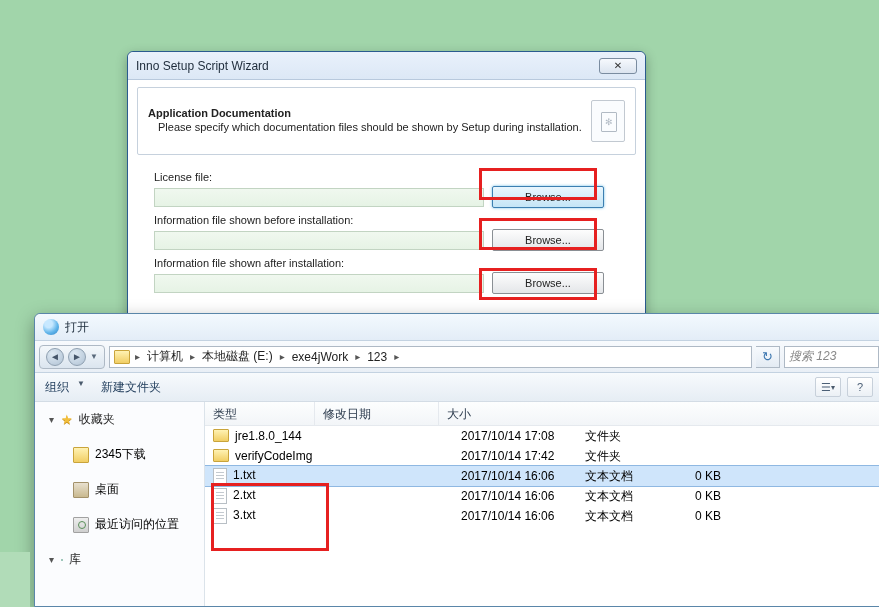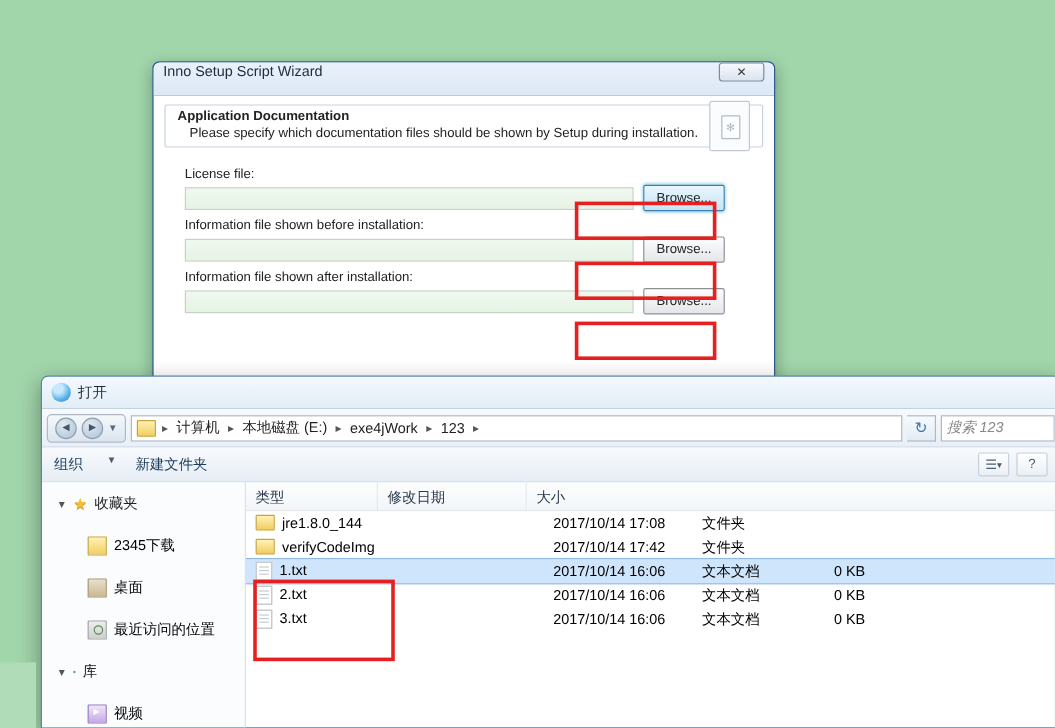--- a/index.html
+++ b/index.html
@@ -7,30 +7,30 @@
 
   
   .wizard {
     position: absolute; left: 127px; top: 51px; width: 519px; height: 269px;
     background: #fff; border: 1px solid #2a5b8f; border-radius: 6px;
     box-shadow: 0 4px 12px rgba(0,0,0,.3);
   }
   .wizard-titlebar {
     height: 28px; background: linear-gradient(#e9f1fb, #dce8f6);
     border-bottom: 1px solid #b8c9dd; border-radius: 6px 6px 0 0;
-    display: flex; padding: 0 8px;
+    display: flex; align-items: center; padding: 0 8px;
   }
   .wizard-title { font-size: 12px; color: #1d2b3a; flex: 1; }
   .wizard-close {
     width: 38px; height: 16px; border: 1px solid #7a8ca0; border-radius: 3px;
     background: linear-gradient(#f6f9fd,#dbe4ef); font-size: 10px; color: #333;
     display: flex; align-items: center; justify-content: center;
   }
   .wizard-header {
-    margin: 7px 9px 0 9px; border: 1px solid #c6d1dd; height: 36px;
+    margin: 7px 9px 0 9px; border: 1px solid #c6d1dd; height: 68px;
     background: #fff; display: flex; align-items: center; padding: 4px 10px;
     border-radius: 2px;
   }
   .wizard-header-text { flex: 1; }
   .wh-title { font-size: 11px; font-weight: bold; color: #222; margin-bottom: 2px; }
   .wh-desc { font-size: 11px; color: #222; padding-left: 10px; line-height: 1.25; }
   .wh-icon {
     width: 34px; height: 42px; border: 1px solid #c2c9d1; border-radius: 2px;
     position: relative; background: #fafcfe;
   }
@@ -41,21 +41,21 @@
   .wh-icon-star { position: absolute; left: 13px; top: 16px; font-size: 9px; color: #b1bac4; }
 
   .wizard-body { padding: 10px 41px 0 26px; }
   .field-label { font-size: 11px; color: #222; margin-bottom: 3px; margin-top: 6px; }
   .field-row { display: flex; align-items: center; gap: 8px; }
   .field-input {
     flex: 1; height: 19px; border: 1px solid #c2d4c2;
     background: linear-gradient(#f0f8ef,#e6f3e5);
   }
   .browse-btn {
-    width: 68px; height: 22px; font-size: 11px; color: #222;
+    width: 112px; height: 22px; font-size: 11px; color: #222;
     border: 1px solid #8a8f94; border-radius: 2px;
     background: linear-gradient(#fdfdfd,#e4e6e9);
     display: flex; align-items: center; justify-content: center;
   }
   .browse-btn.focused {
     border: 1px solid #3c7fb1;
     background: linear-gradient(#eaf6fd,#c4e5f6);
     box-shadow: 0 0 3px #6fbde4;
   }
   .redbox { position: absolute; border: 3px solid #e62020; pointer-events: none; }
@@ -121,21 +121,21 @@
     width: 95px; height: 22px; border: 1px solid #aeb9c5; background: #fff;
     display: flex; align-items: center; font-size: 12px; padding: 0 4px;
     color: #888; font-style: italic;
   }
 
   .od-toolbar {
     height: 29px; background: linear-gradient(#f7fafd,#e6edf4);
     border-bottom: 1px solid #d3dce5; display: flex; align-items: center;
     padding: 0 10px; font-size: 12px; gap: 16px;
   }
-  .tb-item { display: flex; align-items: flex-start; gap: 20px; color: #1d3a59; }
+  .tb-item { display: flex; align-items: flex-start; gap: 8px; color: #1d3a59; }
   .tb-drop { font-size: 8px; color: #4a5a6c; }
   .tb-right { margin-left: auto; display: flex; gap: 6px; }
   .tb-iconbtn { width: 26px; height: 20px; border: 1px solid #c7d0da; border-radius: 2px;
     background: linear-gradient(#fff,#ebf0f5); display: flex; align-items: center; justify-content: center;
     font-size: 11px; color: #4b5f76;
   }
 
   .od-body { display: flex; height: calc(100% - 27px - 32px - 29px); }
   .sidebar {
     width: 170px; border-right: 1px solid #dbe3ea; padding: 6px 4px;
@@ -293,24 +293,20 @@
       <div class="sb-item">
           <div class="ico ico-recent"></div>
           <span>最近访问的位置</span>
         </div>
       <div style="height:12px"></div>
       <div class="sb-group-head">
         <span class="sb-grp-arrow">▾</span>
         <div class="ico ico-lib" style="margin-right:6px"></div>
         <span>库</span>
       </div>
-      <div class="sb-item">
-          <div class="ico ico-video"></div>
-          <span>视频</span>
-        </div>
     </div>
     <div class="filepane">
       <div class="fp-head">
         <div class="col c-type">类型</div>
         <div class="col c-date">修改日期</div>
         <div class="col c-size">大小</div>
       </div>
       <div id="fp-rows">
           <div class="fp-row">
             <div class="cell c-name">

